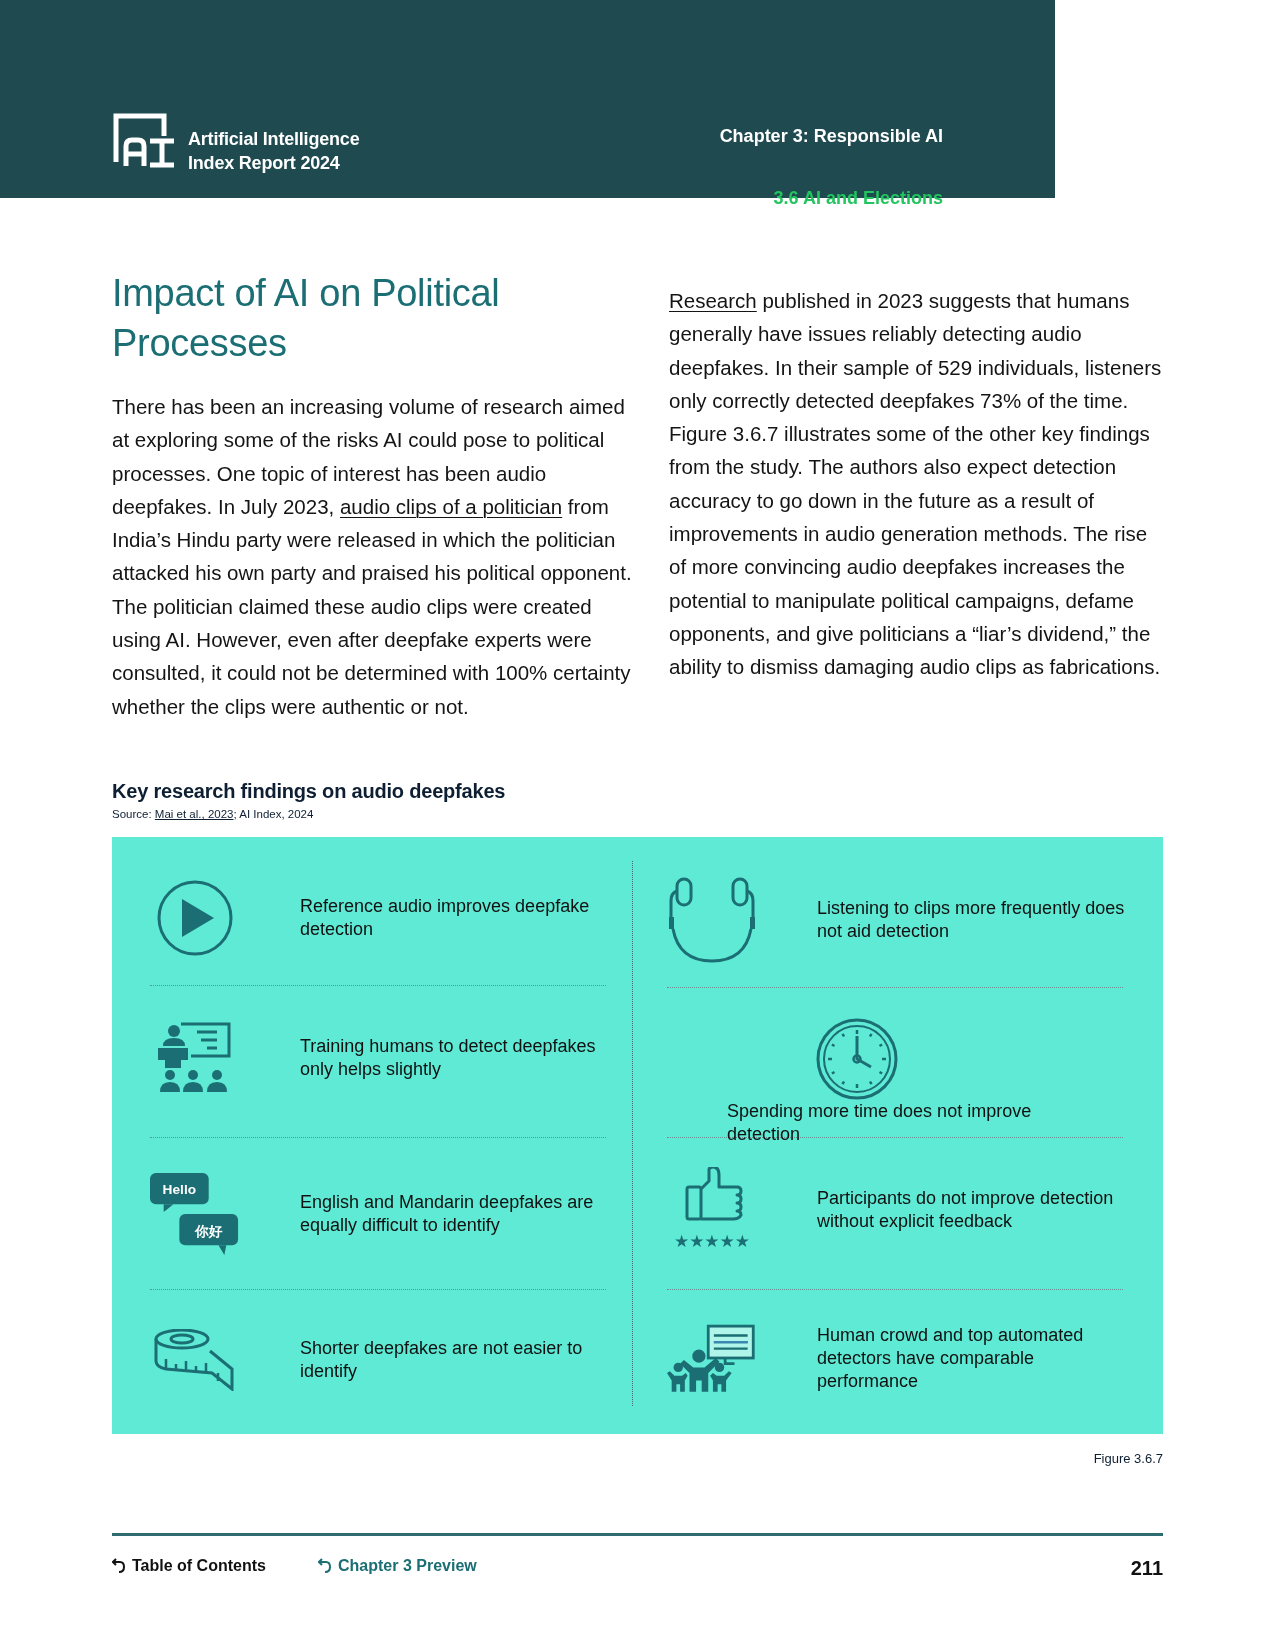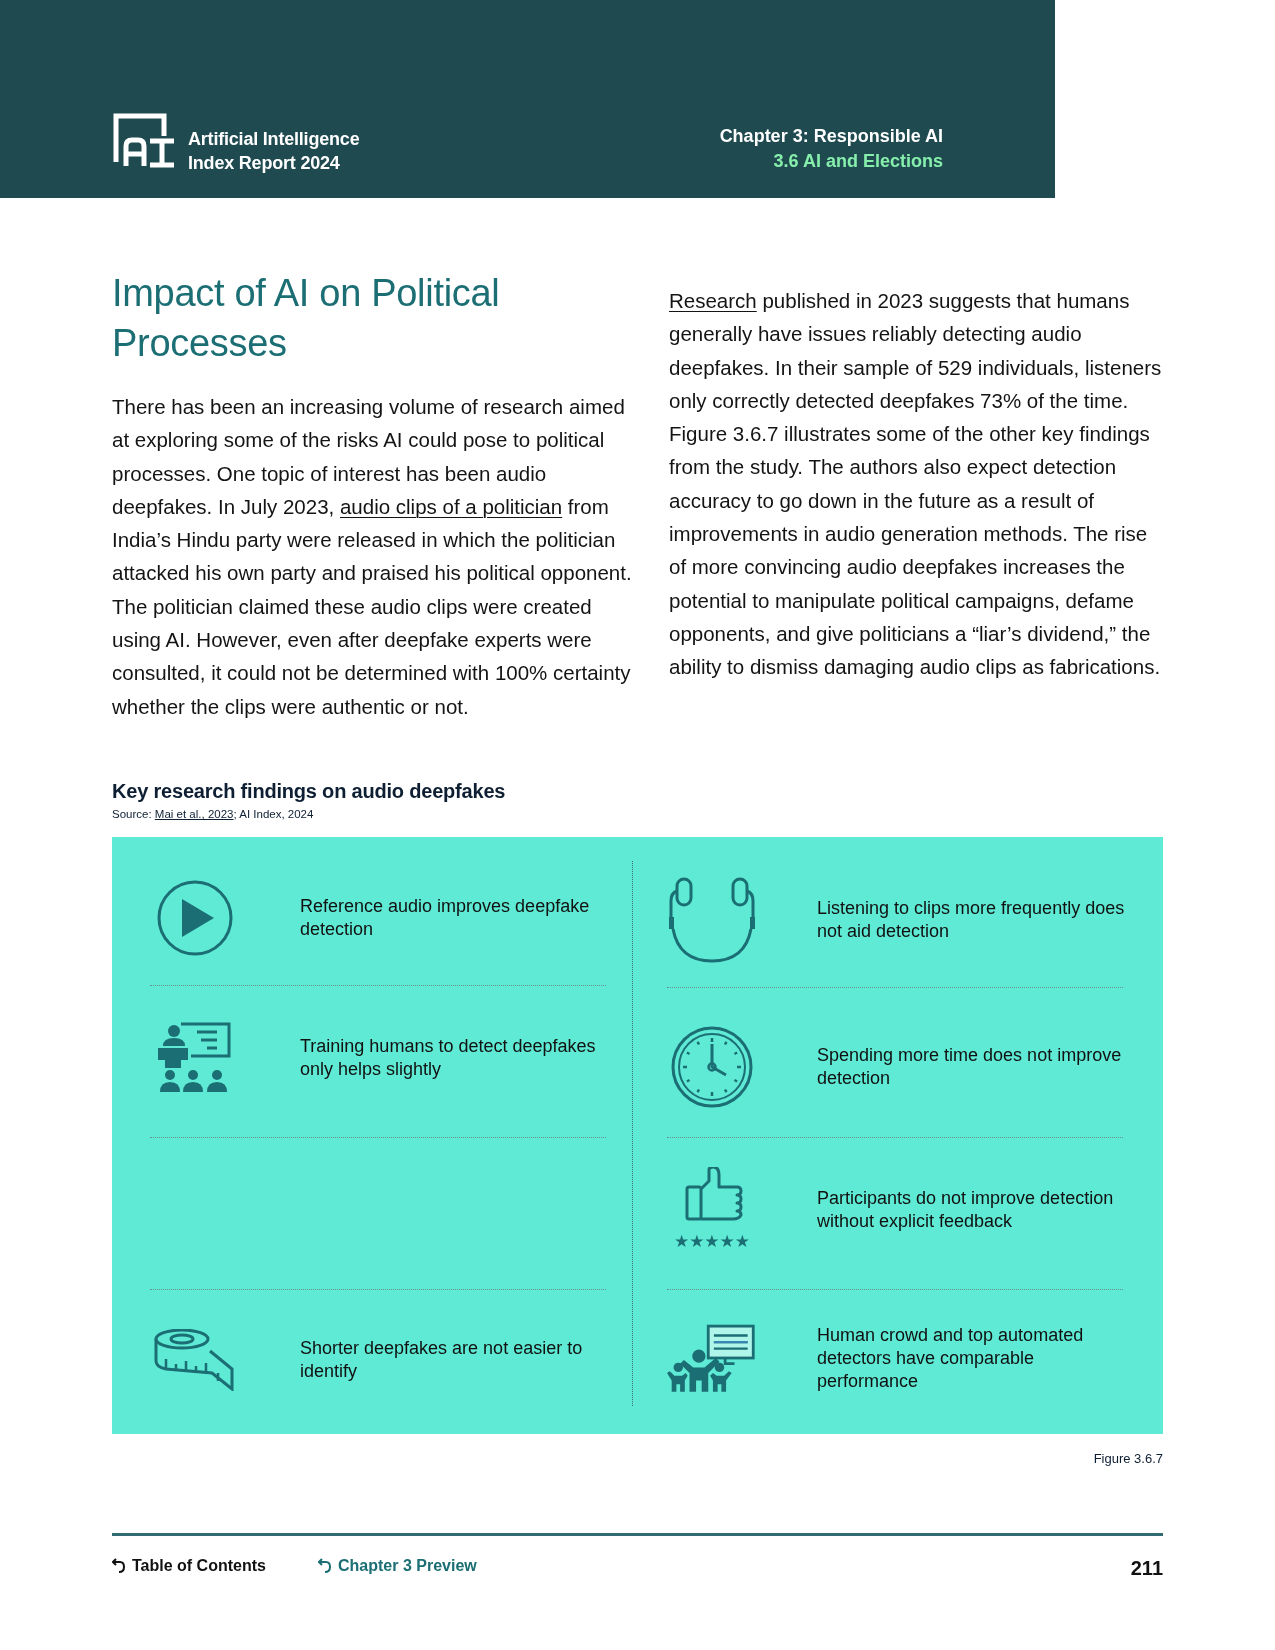--- a/index.html
+++ b/index.html
@@ -4,21 +4,21 @@
   <style>
     * { box-sizing: border-box; margin: 0; padding: 0; }
     html, body { width: 1275px; height: 1650px; background: #ffffff; }
     body { position: relative; font-family: "Liberation Sans", "DejaVu Sans", sans-serif; color: #141414; overflow: hidden; }
 
     .header { position: absolute; left: 0; top: 0; width: 1055px; height: 198px; background: #1f4a50; }
     .logo { position: absolute; left: 112px; top: 112px; width: 64px; height: 56px; }
     .brand { position: absolute; left: 188px; top: 127px; color: #ffffff; font-weight: 700; font-size: 18px; line-height: 24px; letter-spacing: -0.2px; }
     .chapter { position: absolute; right: 112px; top: 124px; text-align: right; font-weight: 700; font-size: 18px; line-height: 25px; }
     .chapter .c1 { color: #ffffff; text-align: right; }
-    .chapter .c2 { color: #86efac; }
+    .chapter .c2 { color: #22c55e; margin-top: 37px; }
 
     .col { position: absolute; }
     .col-left { left: 112px; top: 268px; width: 520px; }
     .col-right { left: 669px; top: 284px; width: 500px; }
     .title { color: #1b6e73; font-size: 38px; line-height: 50px; font-weight: 400; letter-spacing: -0.3px; margin-bottom: 22px; }
     .para { font-size: 20.5px; line-height: 33.3px; color: #141414; }
     .para a { color: #141414; text-decoration: underline; text-underline-offset: 3px; text-decoration-thickness: 1px; }
 
     .fig-title { position: absolute; left: 112px; top: 780px; font-size: 20px; font-weight: 700; color: #0e1f33; letter-spacing: -0.2px; }
     .fig-source { position: absolute; left: 112px; top: 808px; font-size: 11.5px; color: #0e1f33; }
@@ -106,20 +106,33 @@
           <path d="M3 72 Q3 62 13 62 Q23 62 23 72 Z" fill="#1b6e73"></path>
         <circle cx="36" cy="55" r="5" fill="#1b6e73"></circle>
           <path d="M26 72 Q26 62 36 62 Q46 62 46 72 Z" fill="#1b6e73"></path>
         <circle cx="60" cy="55" r="5" fill="#1b6e73"></circle>
           <path d="M50 72 Q50 62 60 62 Q70 62 70 72 Z" fill="#1b6e73"></path>
       </svg>
     </div>
     <div class="text">Training humans to detect deepfakes only helps slightly</div>
   </div>
 
+  <div class="item" style="left:38px; top:335px;">
+    <div class="icon">
+      <svg width="92" height="84" viewBox="0 0 92 84">
+        <rect x="0" y="0" width="60" height="32" rx="6" fill="#1b6e73"></rect>
+        <path d="M14 32 L14 40 L24 32 Z" fill="#1b6e73"></path>
+        <text x="30" y="22" fill="#fff" font-size="14" font-weight="700" text-anchor="middle" font-family="Liberation Sans, sans-serif">Hello</text>
+        <rect x="30" y="42" width="60" height="32" rx="6" fill="#1b6e73"></rect>
+        <path d="M70 74 L76 84 L78 74 Z" fill="#1b6e73"></path>
+        <text x="60" y="64" fill="#fff" font-size="14" font-weight="700" text-anchor="middle" font-family="DejaVu Sans, sans-serif">你好</text>
+      </svg>
+    </div>
+    <div class="text">English and Mandarin deepfakes are equally difficult to identify</div>
+  </div>
 
   <div class="item" style="left:38px; top:492px;">
     <div class="icon">
       <svg width="82" height="62" viewBox="0 0 82 62">
         <ellipse cx="28" cy="10" rx="26" ry="9" fill="none" stroke="#1b6e73" stroke-width="3"></ellipse>
         <ellipse cx="28" cy="10" rx="11" ry="4" fill="none" stroke="#1b6e73" stroke-width="3"></ellipse>
         <path d="M2 10 V32 Q2 38 12 40 L58 44 L78 60 V40 L56 22" fill="none" stroke="#1b6e73" stroke-width="3"></path>
         <path d="M12 30 V40 M22 35 V41 M32 32 V42 M42 37 V43 M52 34 V44 M64 44 V52" stroke="#1b6e73" stroke-width="2.5"></path>
       </svg>
     </div>
@@ -134,21 +147,21 @@
         <path d="M8 14 Q2 16 2 24 V50" fill="none" stroke="#1b6e73" stroke-width="3"></path>
         <path d="M78 14 Q84 16 84 24 V50" fill="none" stroke="#1b6e73" stroke-width="3"></path>
         <rect x="0" y="40" width="5" height="12" fill="#1b6e73"></rect>
         <rect x="81" y="40" width="5" height="12" fill="#1b6e73"></rect>
         <path d="M4 52 Q10 84 43 84 Q76 84 82 52" fill="none" stroke="#1b6e73" stroke-width="3"></path>
       </svg>
     </div>
     <div class="text">Listening to clips more frequently does not aid detection</div>
   </div>
 
-  <div class="item" style="left:555px; top:189px;">
+  <div class="item" style="left:555px; top:181px;flex-direction:column;">
     <div class="icon">
       <svg width="82" height="82" viewBox="0 0 82 82">
         <circle cx="41" cy="41" r="39" fill="none" stroke="#1b6e73" stroke-width="3"></circle>
         <circle cx="41" cy="41" r="33" fill="none" stroke="#1b6e73" stroke-width="2"></circle>
         <g stroke="#1b6e73" stroke-width="2.5">
           <path d="M41 12 V16 M41 66 V70 M12 41 H16 M66 41 H70"></path>
           <path d="M55.5 15.9 L54 18.5 M66.1 26.5 L63.5 28 M66.1 55.5 L63.5 54 M55.5 66.1 L54 63.5 M26.5 66.1 L28 63.5 M15.9 55.5 L18.5 54 M15.9 26.5 L18.5 28 M26.5 15.9 L28 18.5"></path>
         </g>
         <path d="M41 18 V41 L55 49" fill="none" stroke="#1b6e73" stroke-width="3"></path>
         <circle cx="41" cy="41" r="3.5" fill="none" stroke="#1b6e73" stroke-width="2.5"></circle>

